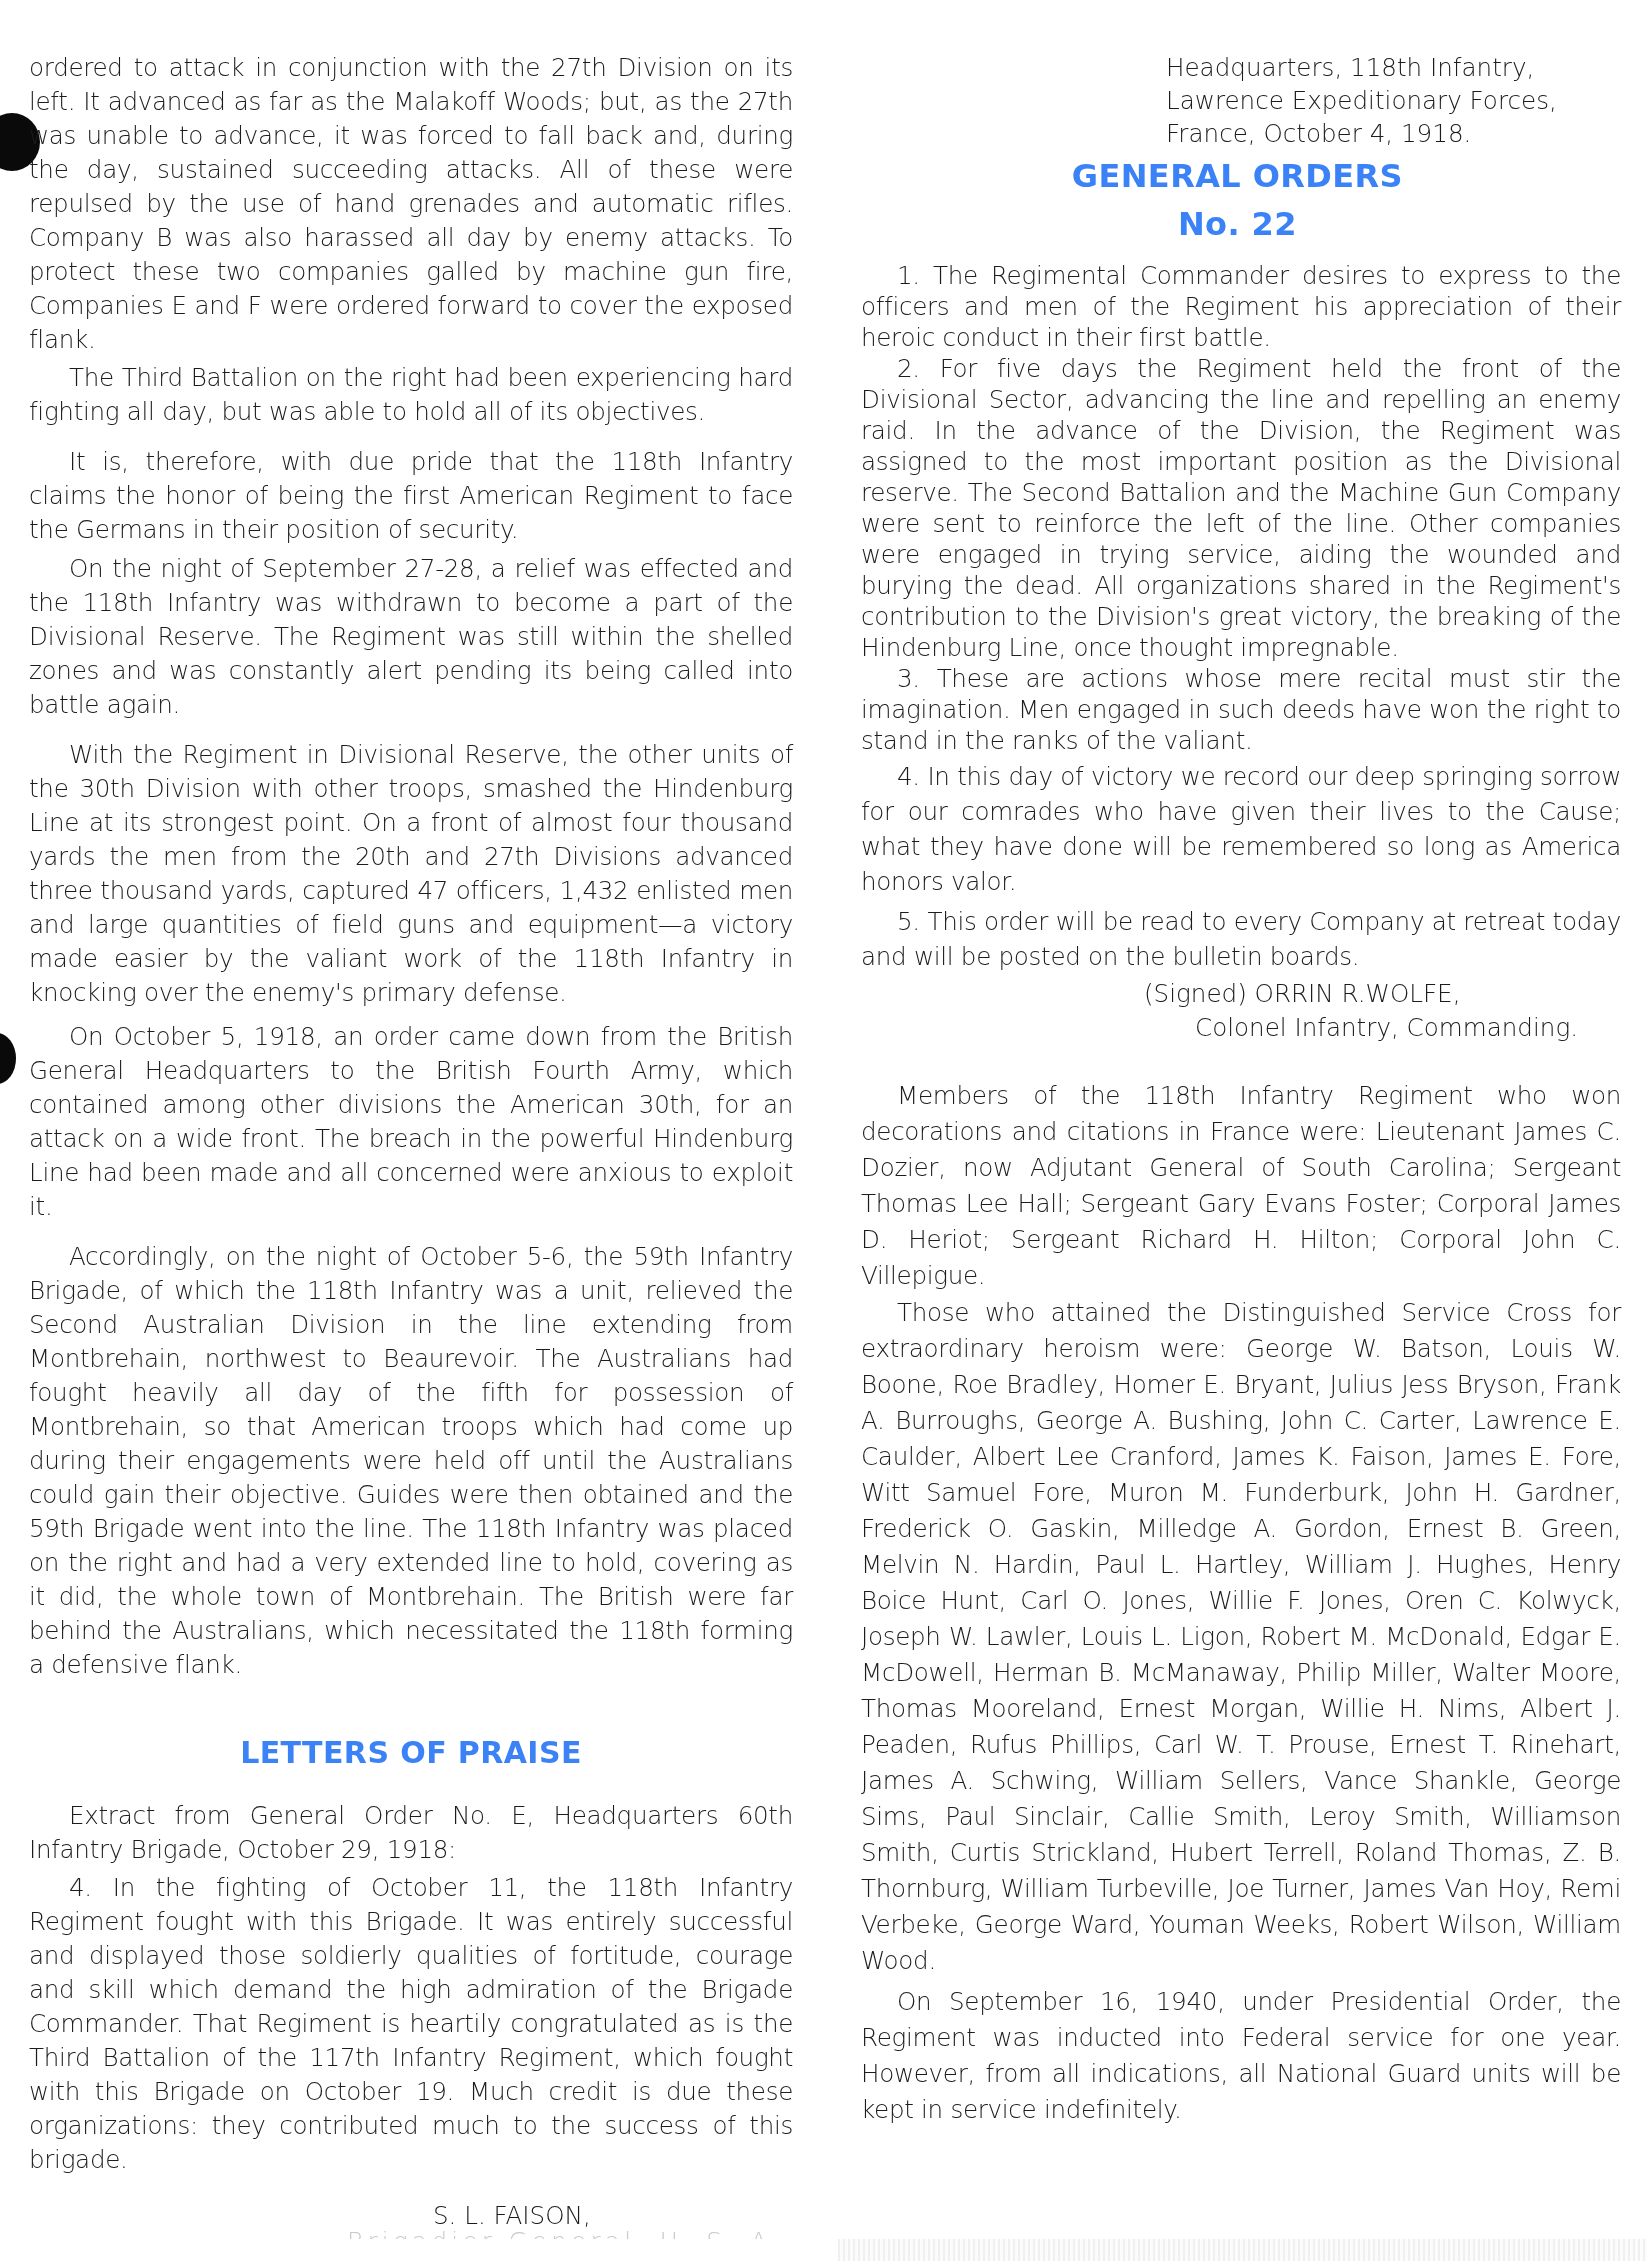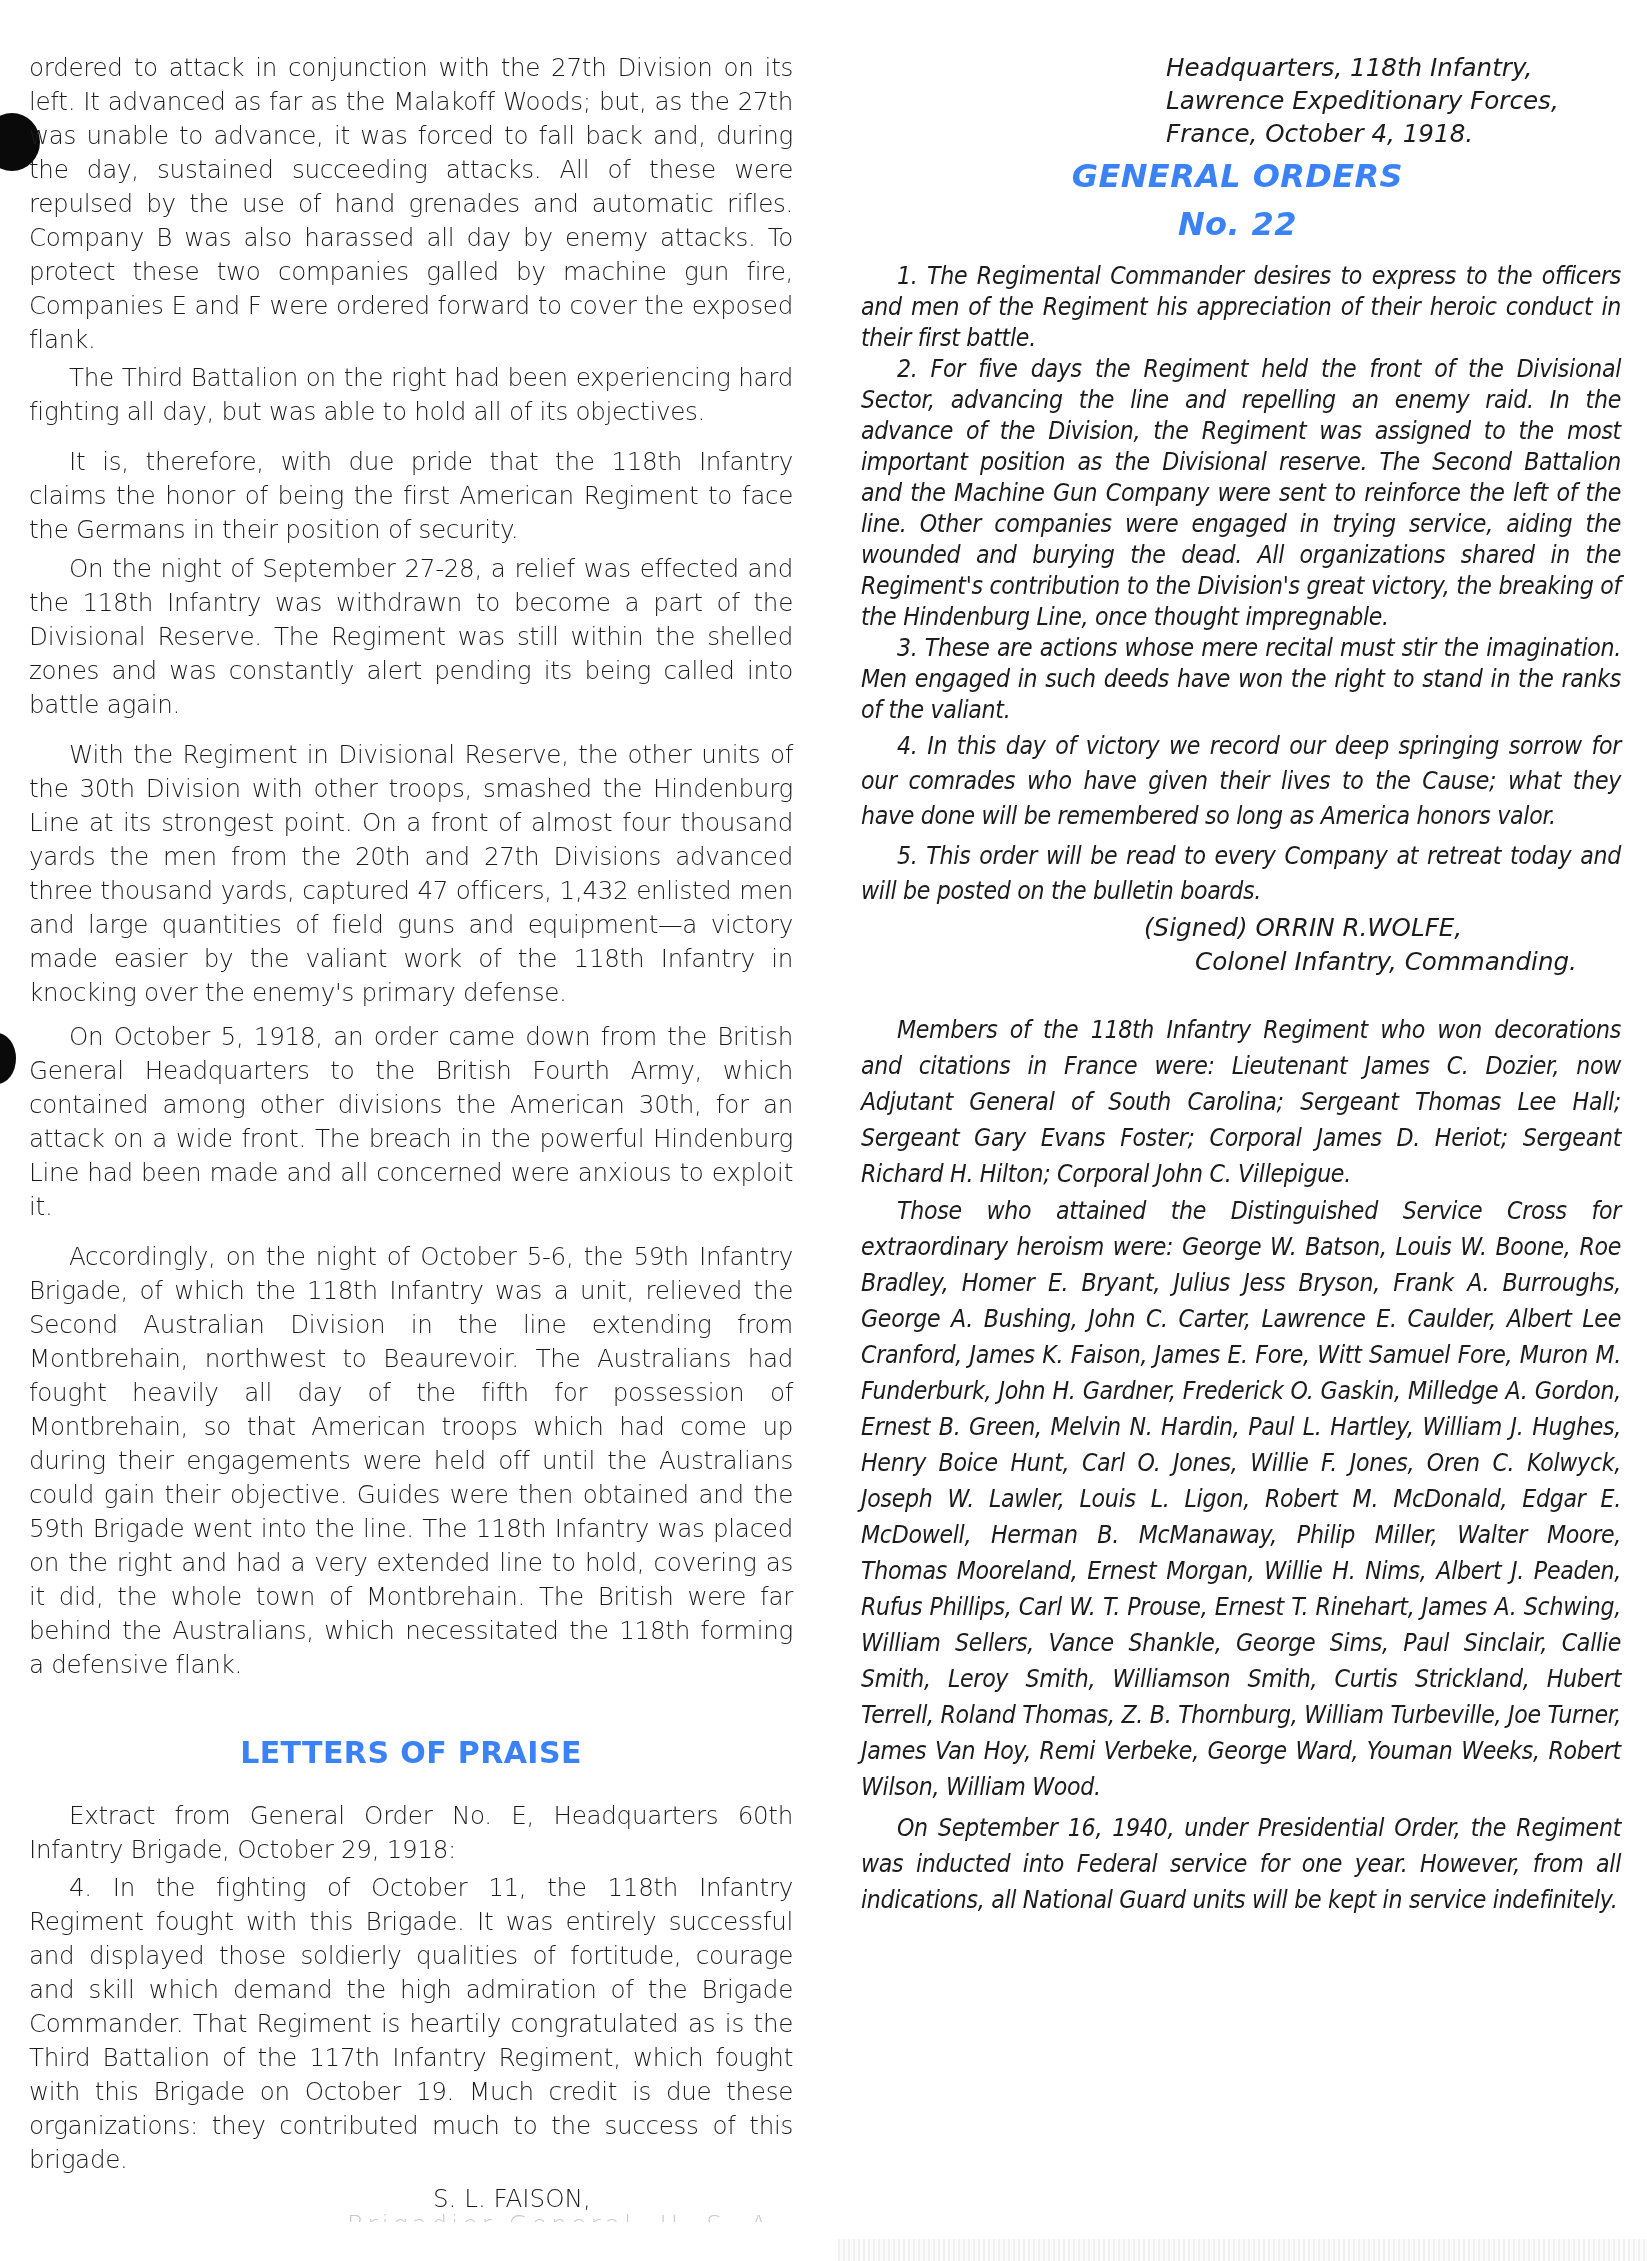--- a/index.html
+++ b/index.html
@@ -2,21 +2,21 @@
 <html style="font-size:11.6px"><head>
 <meta charset="utf-8">
 <style>
   html, body { margin: 0; padding: 0; background: #ffffff; }
   body {
     width: 1647px; height: 2261px; position: relative; overflow: hidden;
     font-family: "DejaVu Sans", sans-serif; color: #1c1c1c;
   }
   .col { position: absolute; top: 51px; }
   .col-left { left: 29px; width: 764px; }
-  .col-right { left: 861px; width: 760px; font-style: italic; }
+  .col-right { left: 861px; width: 760px; }
   p.para {
     margin: 0; font-size: 24.6px; line-height: 34px; text-align: justify;
     text-indent: 40px; letter-spacing: -0.3px; font-weight: 300;
     font-stretch: condensed;
   }
   .gap-s { margin-top: 4.3px !important; }
   .gap-m { margin-top: 10px !important; }
   .gap-l { margin-top: 16px !important; }
   .heading {
     text-align: center; font-weight: bold; font-size: 32px; letter-spacing: 0.4px;
@@ -46,21 +46,21 @@
   <p class="para gap-l">It is, therefore, with due pride that the 118th Infantry claims the honor of being the first American Regiment to face the Germans in their position of security.</p>
   <p class="para gap-s">On the night of September 27-28, a relief was effected and the 118th Infantry was withdrawn to become a part of the Divisional Reserve.  The Regiment was still within the shelled zones and was constantly alert pending its being called into battle again.</p>
   <p class="para gap-l">With the Regiment in Divisional Reserve, the other units of the 30th Division with other troops, smashed the Hindenburg Line at its strongest point.  On a front of almost four thousand yards the men from the 20th and 27th Divisions advanced three thousand yards, captured 47 officers, 1,432 enlisted men and large quantities of field guns and equipment—a victory made easier by the valiant work of the 118th Infantry in knocking over the enemy's primary defense.</p>
   <p class="para gap-m">On October 5, 1918, an order came down from the British General Headquarters to the British Fourth Army, which contained among other divisions the American 30th, for an attack on a wide front.  The breach in the powerful Hindenburg Line had been made and all concerned were anxious to exploit it.</p>
   <p class="para gap-l">Accordingly, on the night of October 5-6, the 59th Infantry Brigade, of which the 118th Infantry was a unit, relieved the Second Australian Division in the line extending from Montbrehain, northwest to Beaurevoir.  The Australians had fought heavily all day of the fifth for possession of Montbrehain, so that American troops which had come up during their engagements were held off until the Australians could gain their objective.  Guides were then obtained and the 59th Brigade went into the line.  The 118th Infantry was placed on the right and had a very extended line to hold, covering as it did, the whole town of Montbrehain. The British were far behind the Australians, which necessitated the 118th forming a defensive flank.</p>
 
   <h2 class="heading" style="margin-top:53px; font-size:30px;">LETTERS OF PRAISE</h2>
 
   <p class="para" style="margin-top:29px;">Extract from General Order No. E, Headquarters 60th Infantry Brigade, October 29, 1918:</p>
   <p class="para gap-s">4. In the fighting of October 11, the 118th Infantry Regiment fought with this Brigade.  It was entirely successful and displayed those soldierly qualities of fortitude, courage and skill which demand the high admiration of the Brigade Commander.  That Regiment is heartily congratulated as is the Third Battalion of the 117th Infantry Regiment, which fought with this Brigade on October 19.  Much credit is due these organizations: they contributed much to the success of this brigade.</p>
-  <div class="sig" style="margin-left:404px; margin-top:5px;">S. L. FAISON,</div>
+  <div class="sig" style="margin-left:404px; margin-top:22px;">S. L. FAISON,</div>
   <div class="sig faded" style="margin-left:318px; margin-top:-7.2px; height:14.4px; overflow:hidden;">Brigadier General, U. S. A.</div>
 </div>
 
 <div class="col col-right">
   <div>
     <div class="dateline">Headquarters, 118th Infantry,</div>
     <div class="dateline">Lawrence Expeditionary Forces,</div>
     <div class="dateline">France, October 4, 1918.</div>
   </div>
   <h2 class="heading" style="margin-top:7.2px; margin-left:-7.2px;">GENERAL ORDERS</h2>

